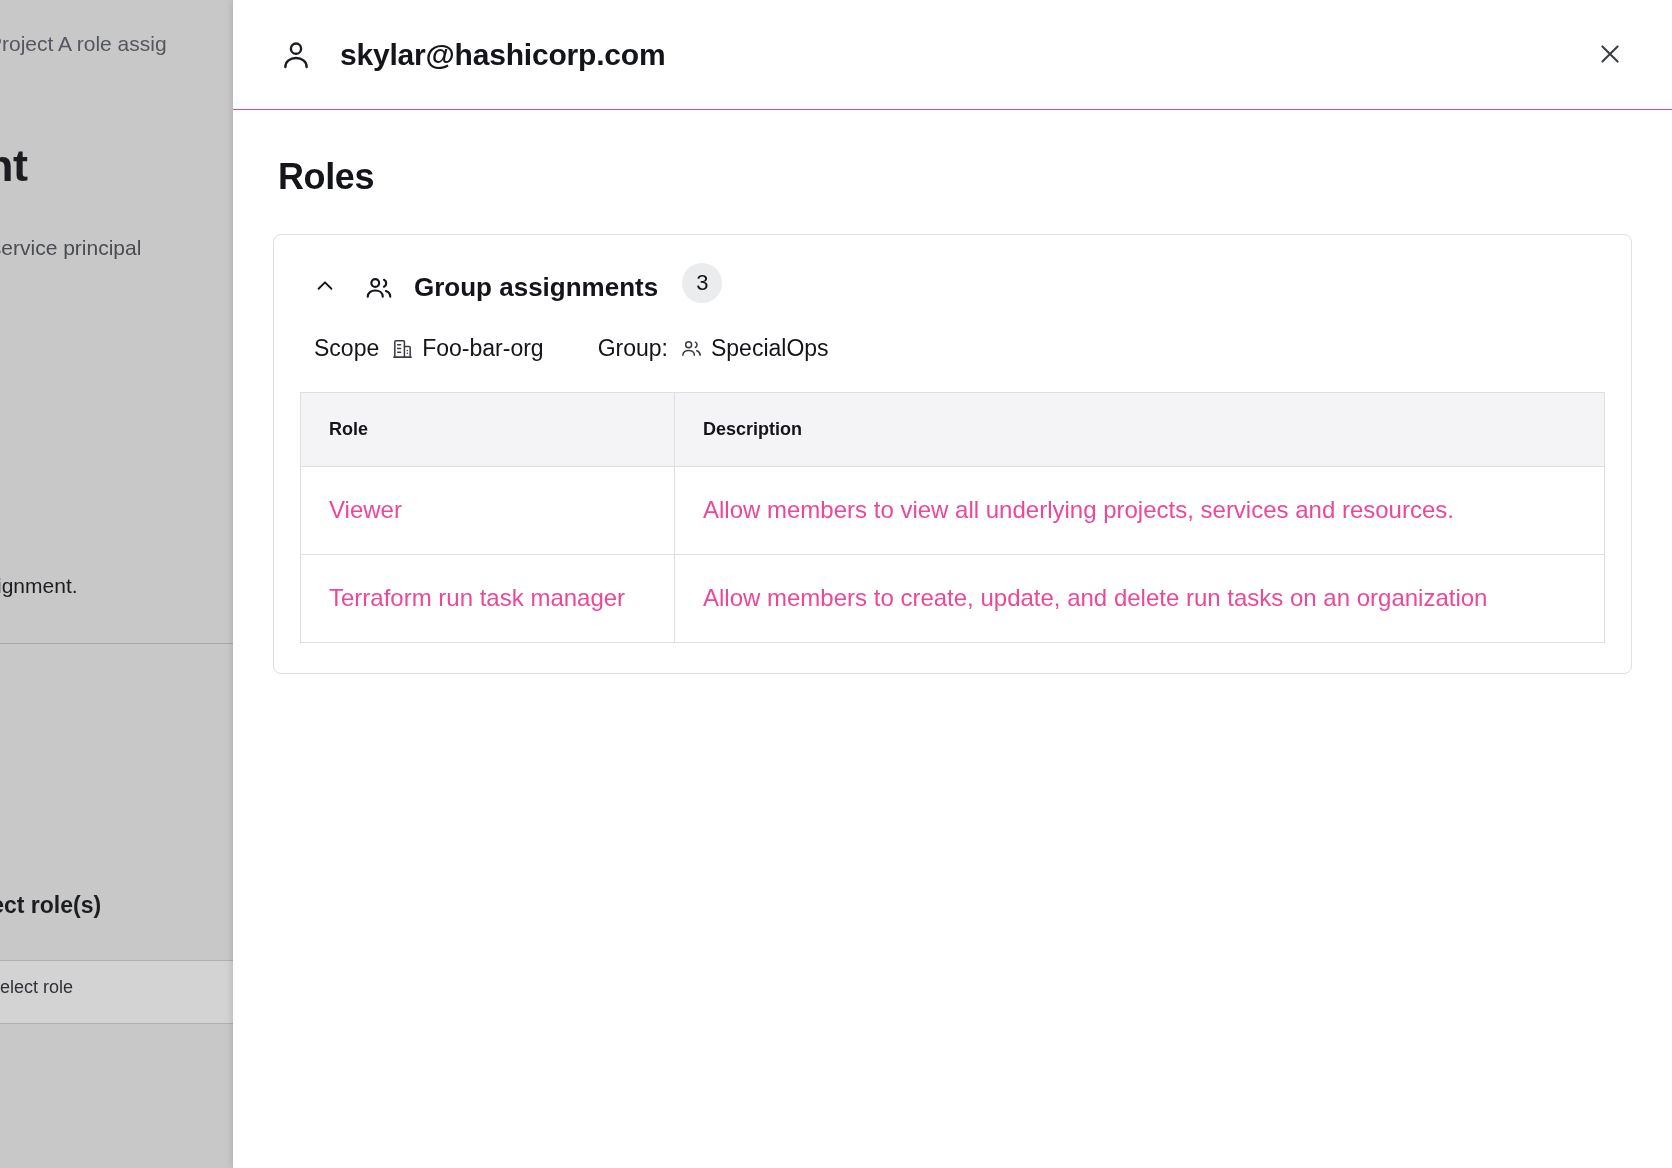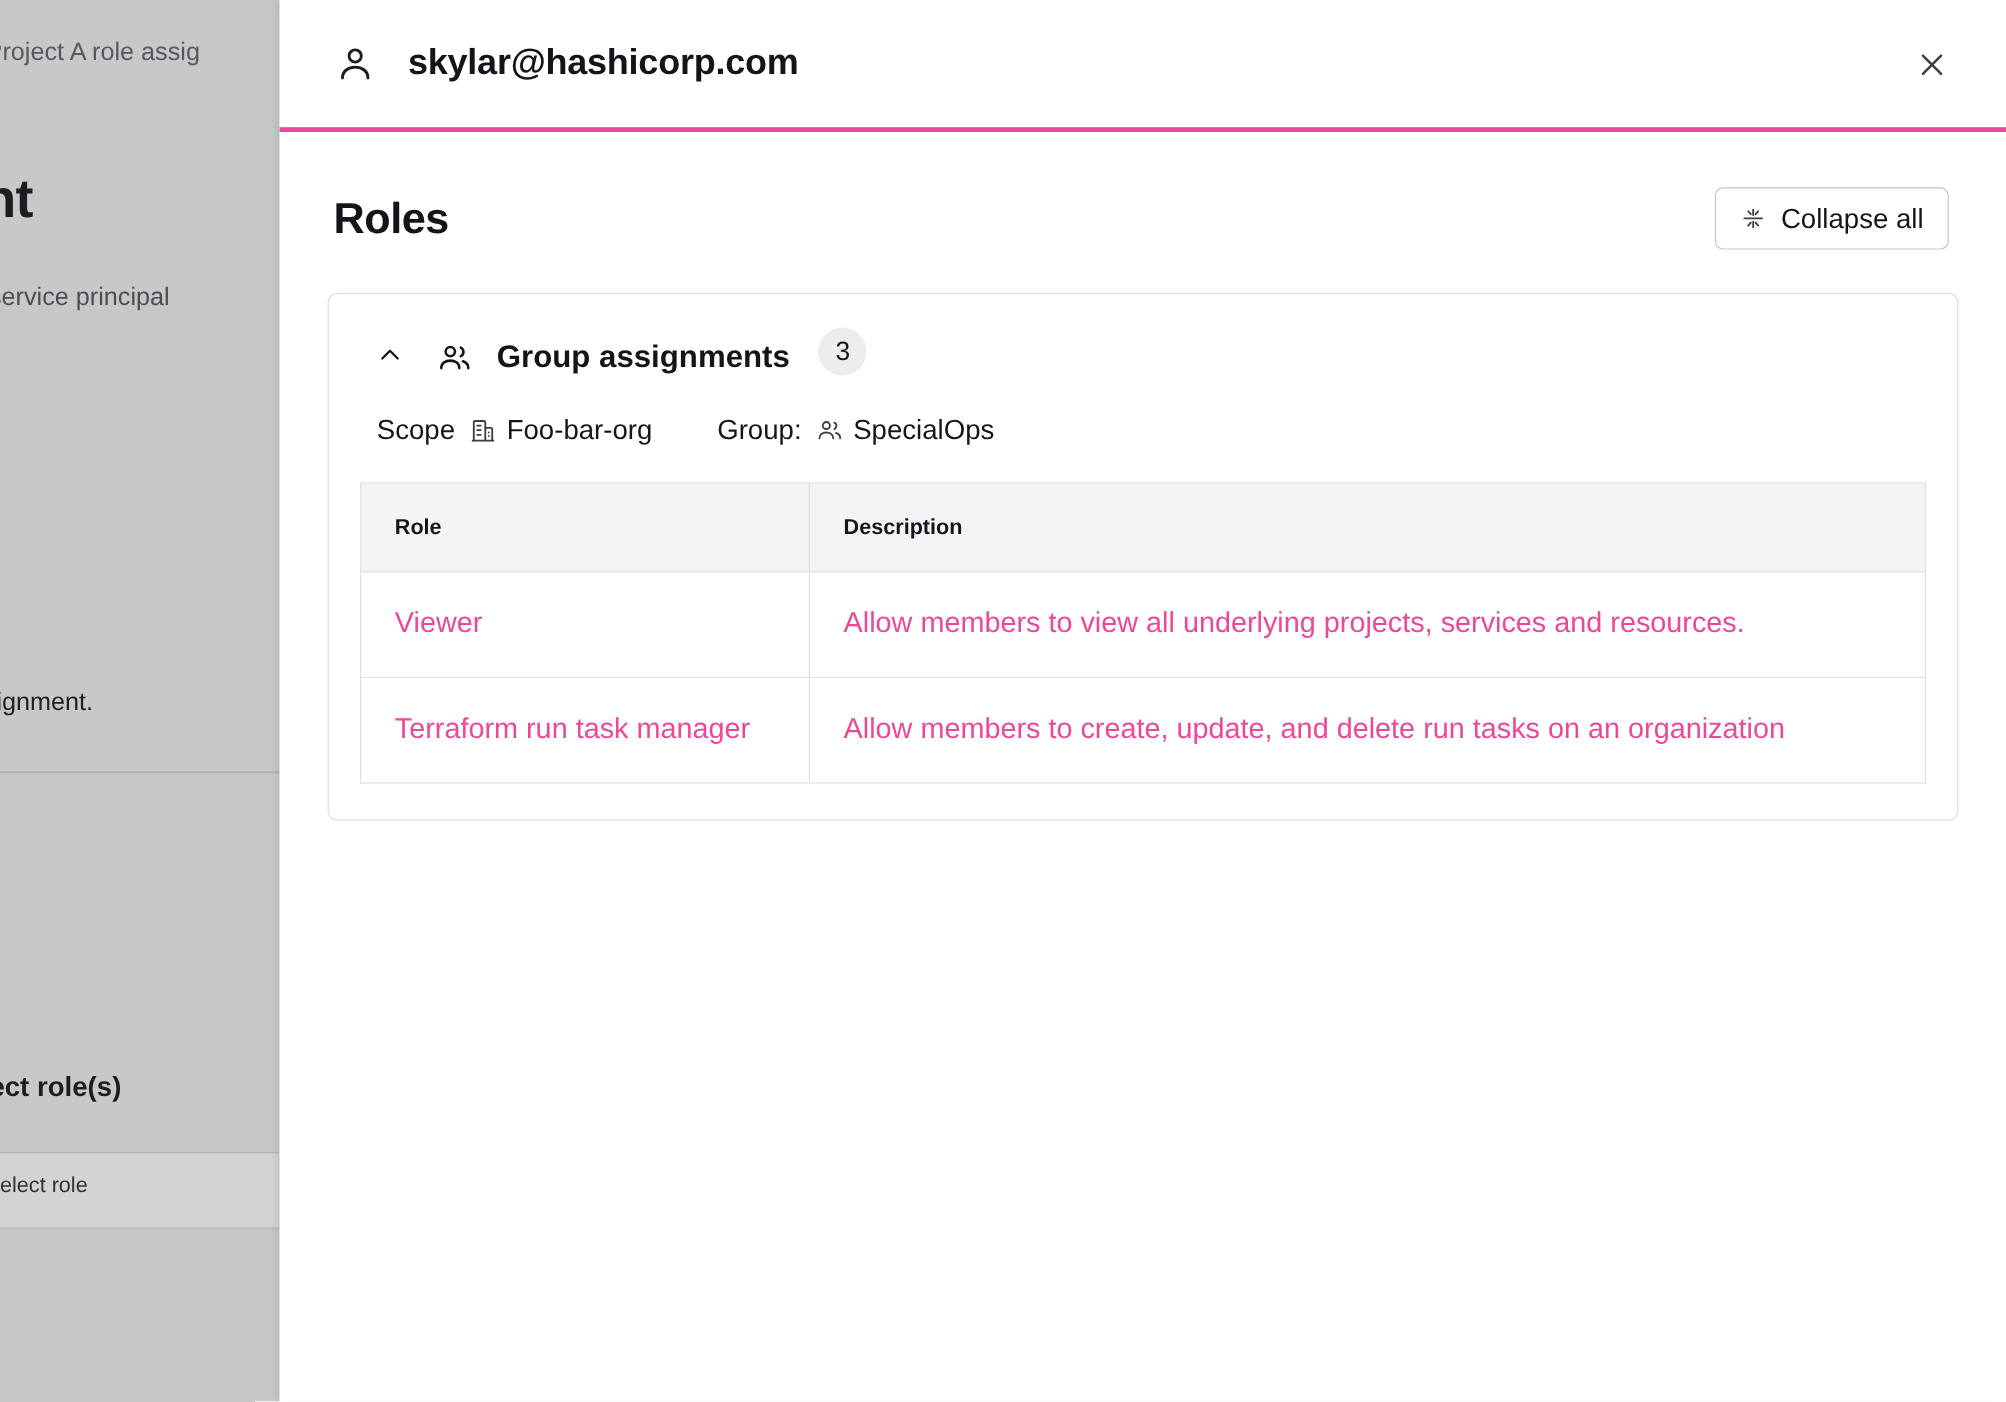--- a/index.html
+++ b/index.html
@@ -101,21 +101,21 @@
     width: 1439px;
     height: 1168px;
     background: #ffffff;
     box-shadow: -2px 0 6px rgba(0,0,0,0.10);
     box-sizing: border-box;
   }
 
   .drawer-header {
     position: relative;
     height: 110px;
-    border-bottom: 4px solid #ec4899;
+    border-bottom: 1px solid #ec4899;
     display: flex;
     align-items: center;
     box-sizing: border-box;
   }
   .drawer-header .user-icon {
     margin-left: 46px;
     width: 34px;
     height: 34px;
     color: #1c1d21;
     display: block;
@@ -309,30 +309,20 @@
             <path d="M5 5 L19 19 M19 5 L5 19"></path>
           </svg>
         </span>
       </button>
     </div>
 
     <div class="drawer-body">
 
       <div class="section-head">
         <div class="section-title">Roles</div>
-        <button class="collapse-all">
-          <span>
-            <svg viewBox="0 0 24 24" fill="none" stroke="currentColor" stroke-width="1.7" stroke-linecap="round">
-              <path d="M12 4 L12 9 M12 15 L12 20"></path>
-              <path d="M7.5 5.5 L9.8 8.2 M16.5 5.5 L14.2 8.2 M7.5 18.5 L9.8 15.8 M16.5 18.5 L14.2 15.8"></path>
-              <path d="M4 12 L20 12"></path>
-            </svg>
-          </span>
-          <span>Collapse all</span>
-        </button>
       </div>
 
       <div class="card">
 
         <div class="card-head">
           <button class="chevron-btn">
             <span>
               <svg viewBox="0 0 24 24" fill="none" stroke="currentColor" stroke-width="2" stroke-linecap="round" stroke-linejoin="round">
                 <path d="M5 15 L12 8 L19 15"></path>
               </svg>

